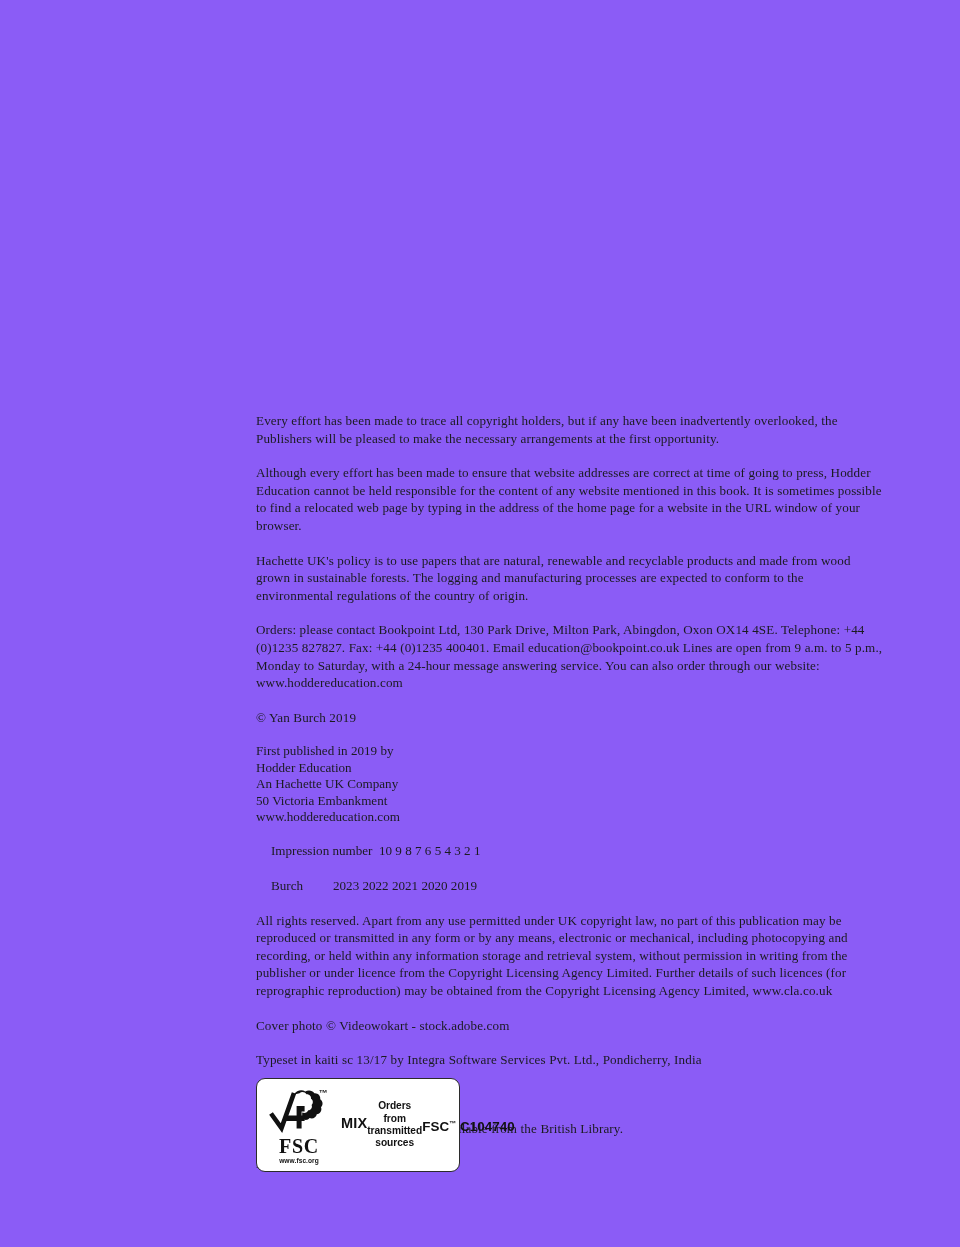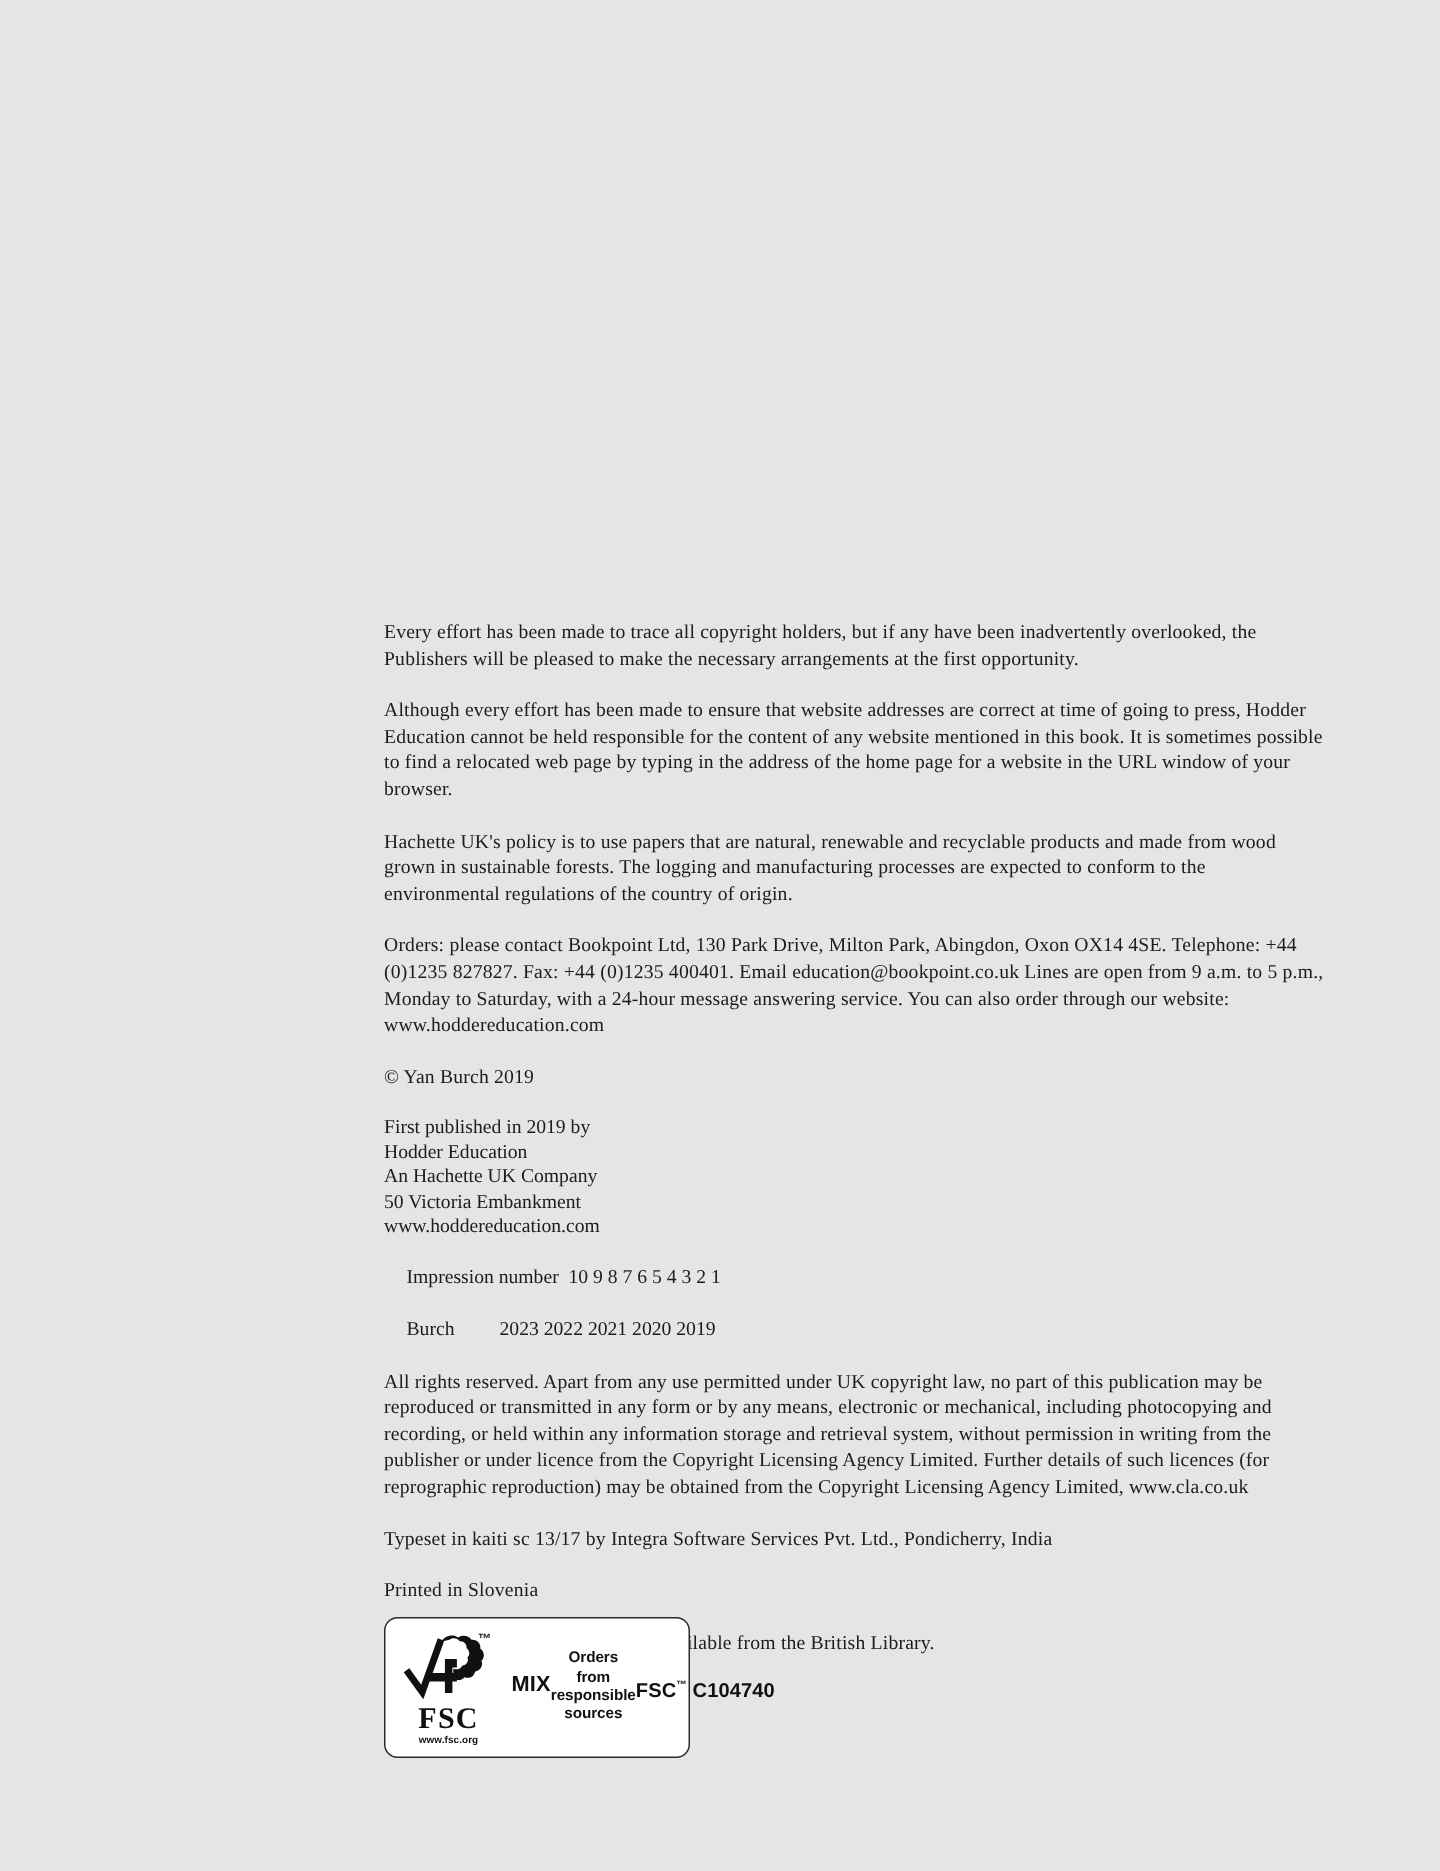--- a/index.html
+++ b/index.html
@@ -14,21 +14,21 @@
     font-family: "Liberation Serif", "DejaVu Serif", serif;
     color: #1a1a1a;
     overflow: hidden;
   }
 
   .page {
     position: absolute;
     left: 0; top: 0;
     width: 960px;
     height: 1247px;
-    background: #e5e5e5;
+    background: #8b5cf6;
   }
 
   
   .imprint {
     position: absolute;
     left: 256px;
     top: 412px;
     width: 628px;
   }
 
@@ -190,20 +190,21 @@
       <span class="addr-line">50 Victoria Embankment</span>
       <span class="addr-line">www.hoddereducation.com</span>
     </div>
 
     <p class="runrow impression"><span class="run-label">Impression number</span><span class="run-nums">10 9 8 7 6 5 4 3 2 1</span></p>
 
     <p class="runrow yearrow"><span class="run-label">Burch</span><span class="run-nums">2023 2022 2021 2020 2019</span></p>
 
     <p class="para">All rights reserved. Apart from any use permitted under UK copyright law, no part of this publication may be reproduced or transmitted in any form or by any means, electronic or mechanical, including photocopying and recording, or held within any information storage and retrieval system, without permission in writing from the publisher or under licence from the Copyright Licensing Agency Limited. Further details of such licences (for reprographic reproduction) may be obtained from the Copyright Licensing Agency Limited, www.cla.co.uk</p>
 
+    <p class="para">Cover photo © Videowokart - stock.adobe.com</p>
 
     <p class="para">Typeset in kaiti sc 13/17 by Integra Software Services Pvt. Ltd., Pondicherry, India</p>
 
     <p class="para">Printed in Slovenia</p>
 
     <p class="para">A catalogue record for this title is available from the British Library.</p>
 
     <p class="isbn">ISBN: 9781510446588</p>
 
   </div>
@@ -251,20 +252,20 @@
         <text x="50.5" y="8.5" font-family="'Liberation Sans', 'DejaVu Sans', sans-serif" font-size="9" font-weight="bold" fill="#111111">™</text>
       </svg>
       <div class="fsc-wordmark">FSC</div>
       <div class="fsc-url">www.fsc.org</div>
     </div>
 
     <div class="fsc-right">
       <div class="fsc-mix">MIX</div>
       <div class="fsc-sub">
         <span>Orders from</span><br>
-        <span>responsible sources</span>
+        <span>transmitted sources</span>
       </div>
       <div class="fsc-code"><span>FSC</span><sup>™</sup><span> C104740</span></div>
     </div>
 
   </div>
 
 </div>
 
 </body></html>

